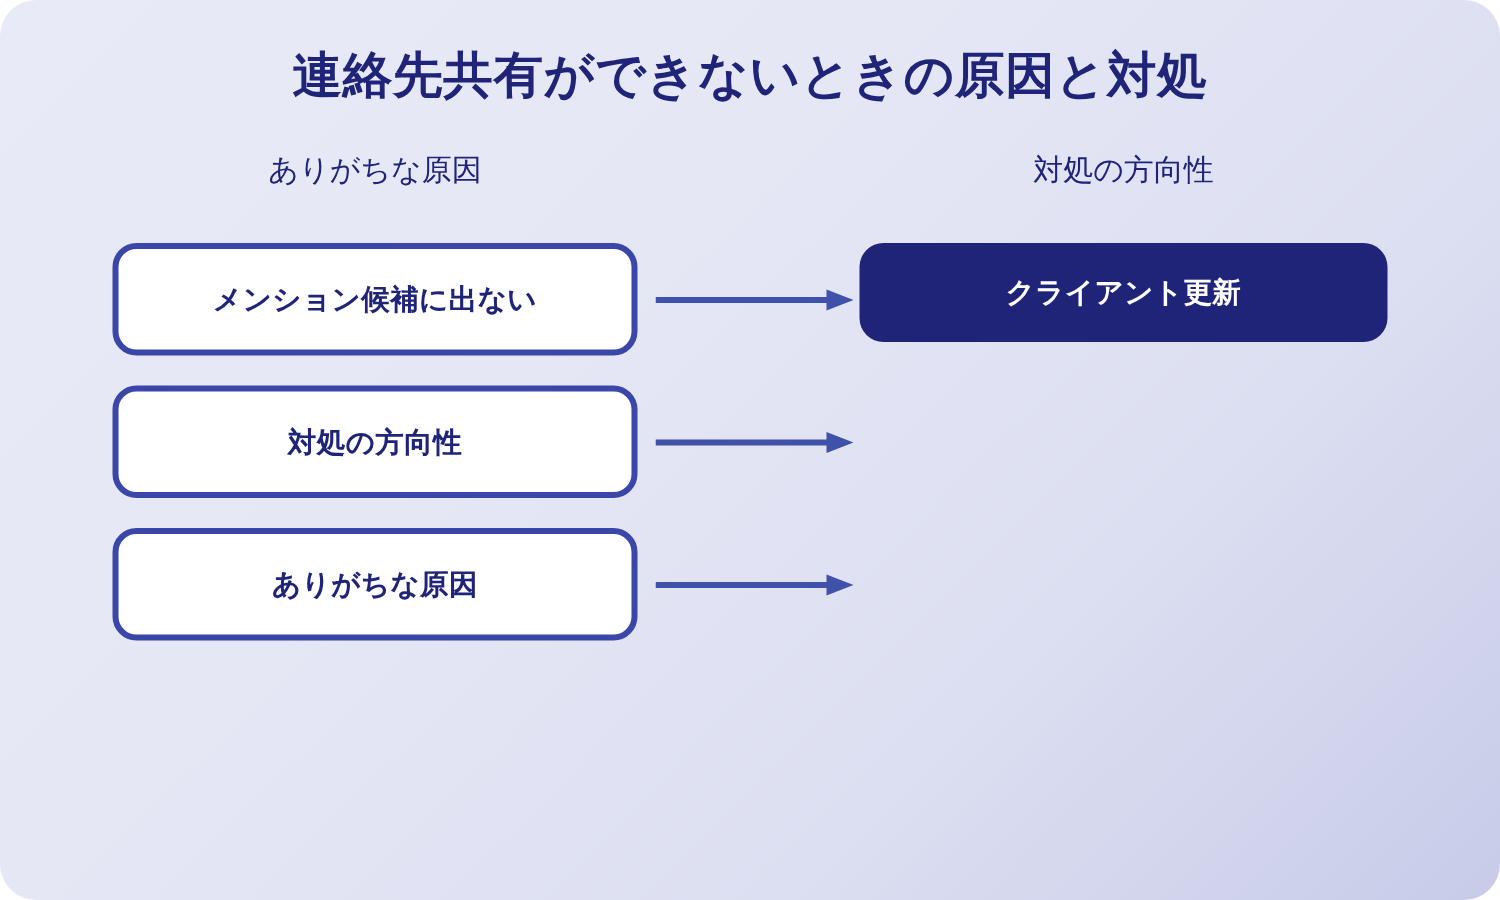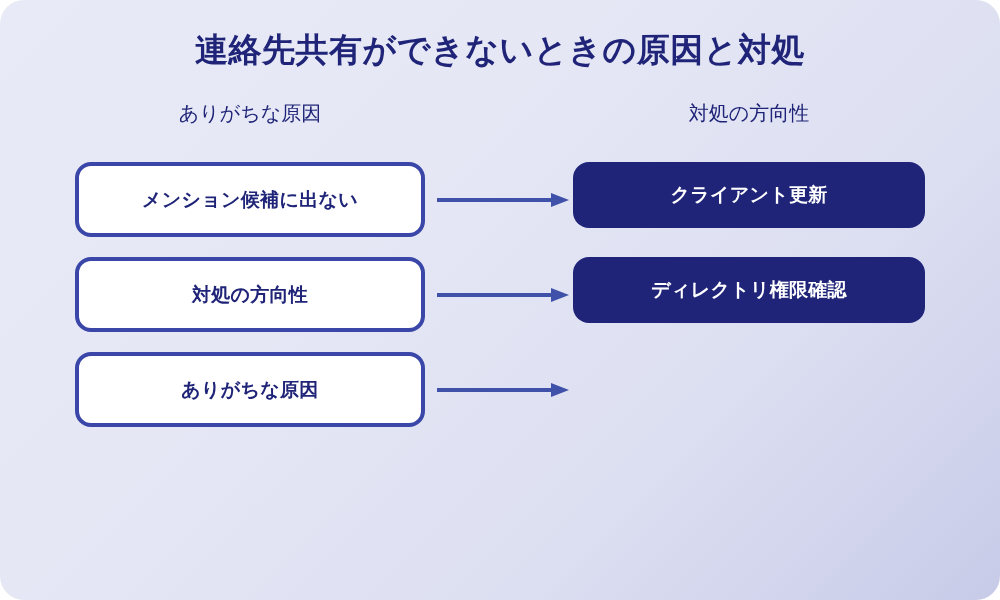--- a/index.html
+++ b/index.html
@@ -152,23 +152,20 @@
     <div class="row">
       <div class="cause-box">
         <span class="label">対処の方向性</span>
       </div>
       <div class="arrow">
         <svg width="132" height="16" viewBox="0 0 132 16" xmlns="http://www.w3.org/2000/svg">
           <line x1="0" y1="8" x2="116" y2="8" stroke="#3f51a8" stroke-width="4"></line>
           <polygon points="114,1 132,8 114,15" fill="#3f51a8"></polygon>
         </svg>
       </div>
-      <div class="action-box">
-        <span class="label">ディレクトリ権限確認</span>
-      </div>
     </div>
 
     <div class="row">
       <div class="cause-box">
         <span class="label">ありがちな原因</span>
       </div>
       <div class="arrow">
         <svg width="132" height="16" viewBox="0 0 132 16" xmlns="http://www.w3.org/2000/svg">
           <line x1="0" y1="8" x2="116" y2="8" stroke="#3f51a8" stroke-width="4"></line>
           <polygon points="114,1 132,8 114,15" fill="#3f51a8"></polygon>

